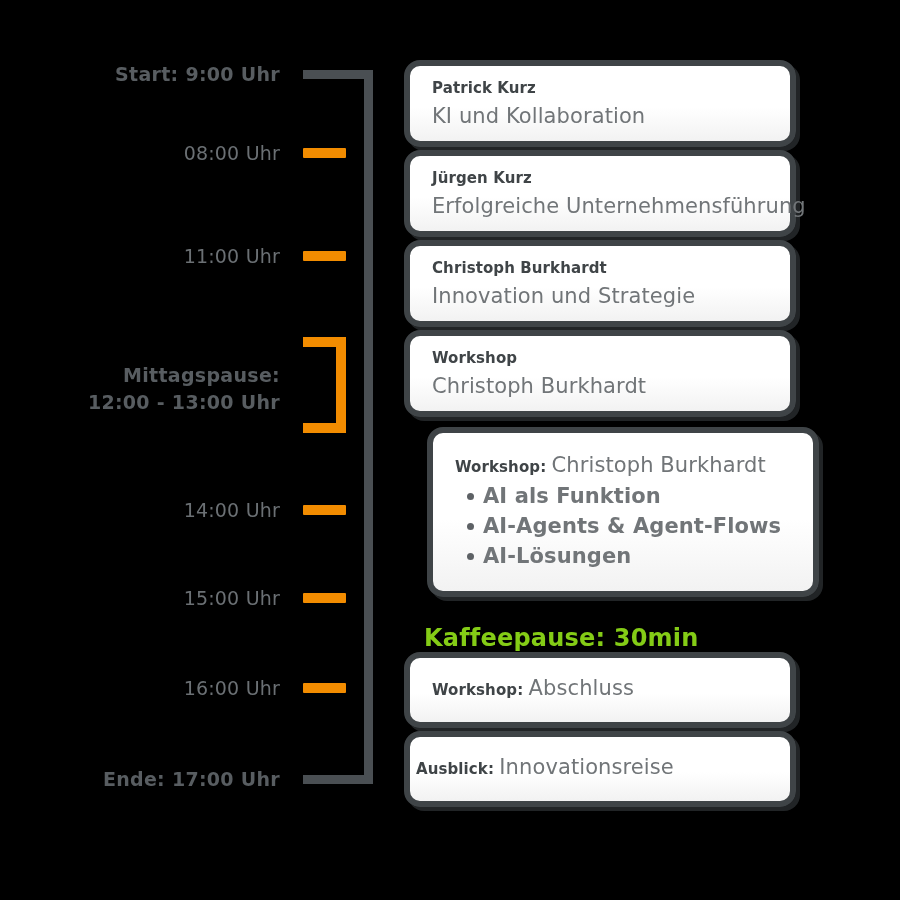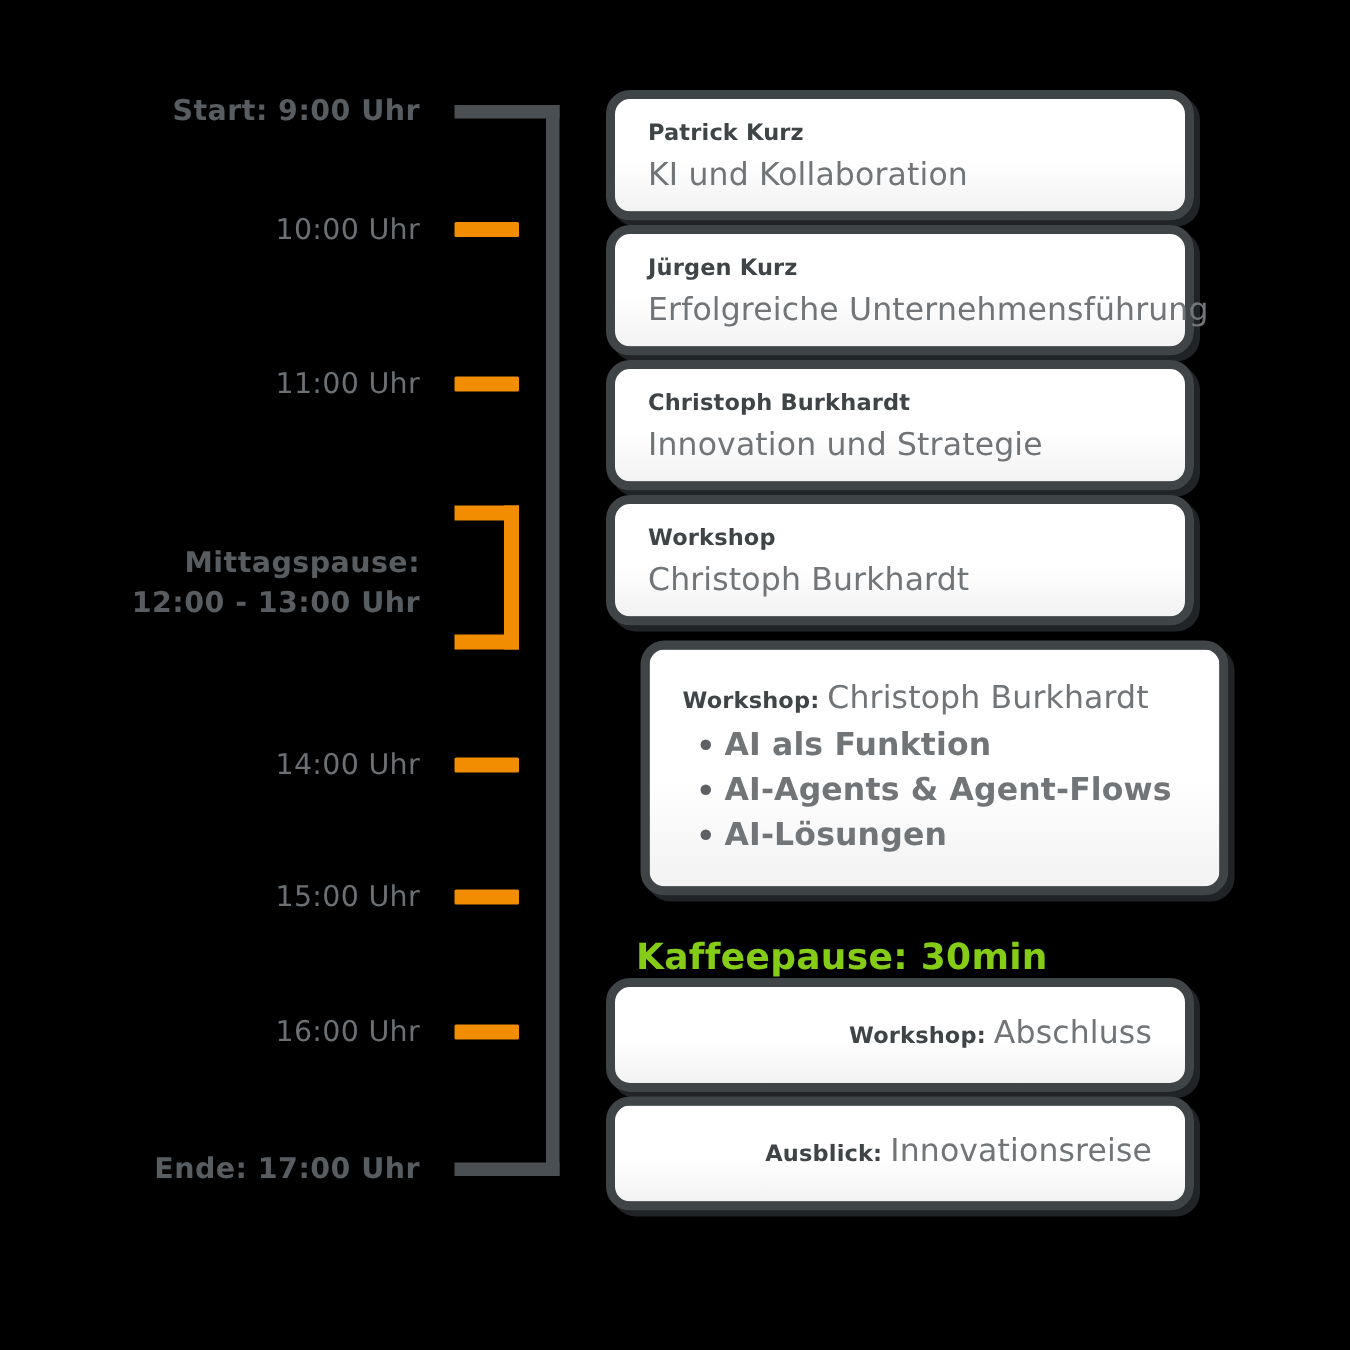--- a/index.html
+++ b/index.html
@@ -64,21 +64,21 @@
     letter-spacing:.2px;white-space:nowrap;
   }
 </style>
 </head>
 <body>
 
 <div id="stage">
 
   <div class="tl-label strong" style="top:63px;width:280px;left:0;">Start: 9:00 Uhr</div>
 
-  <div class="tl-label" style="top:142px;width:280px;left:0;">10:00 Uhr</div>
+  <div class="tl-label" style="top:142px;width:280px;left:0;">08:00 Uhr</div>
 
   <div class="tl-label" style="top:245px;width:280px;left:0;">11:00 Uhr</div>
 
   <div class="tl-label strong two" style="top:362px;width:280px;left:0;">Mittagspause:</div>
   <div class="tl-label strong two" style="top:389px;width:280px;left:0;">12:00 - 13:00 Uhr</div>
 
   <div class="tl-label" style="top:499px;width:280px;left:0;">14:00 Uhr</div>
 
   <div class="tl-label" style="top:587px;width:280px;left:0;">15:00 Uhr</div>
 
@@ -135,21 +135,21 @@
       <ul class="bullets">
         <li>AI als Funktion</li>
         <li>AI-Agents &amp; Agent-Flows</li>
         <li>AI-Lösungen</li>
       </ul>
     </div>
   </div>
 
   <div class="pause-label" style="left:424px;top:624px;">Kaffeepause: 30min</div>
 
-  <div class="card-group" style="left:404px;top:652px;width:392px;text-align:right;">
+  <div class="card-group" style="left:404px;top:652px;width:392px;">
 
     <div class="card" style="padding:16px 22px 18px 22px;">
       <div class="inline">
         <span class="ttl">Workshop: </span>
         <span class="sub">Abschluss</span>
       </div>
     </div>
 
     <div class="card" style="padding:16px 22px 18px 6px;">
       <div class="inline">

